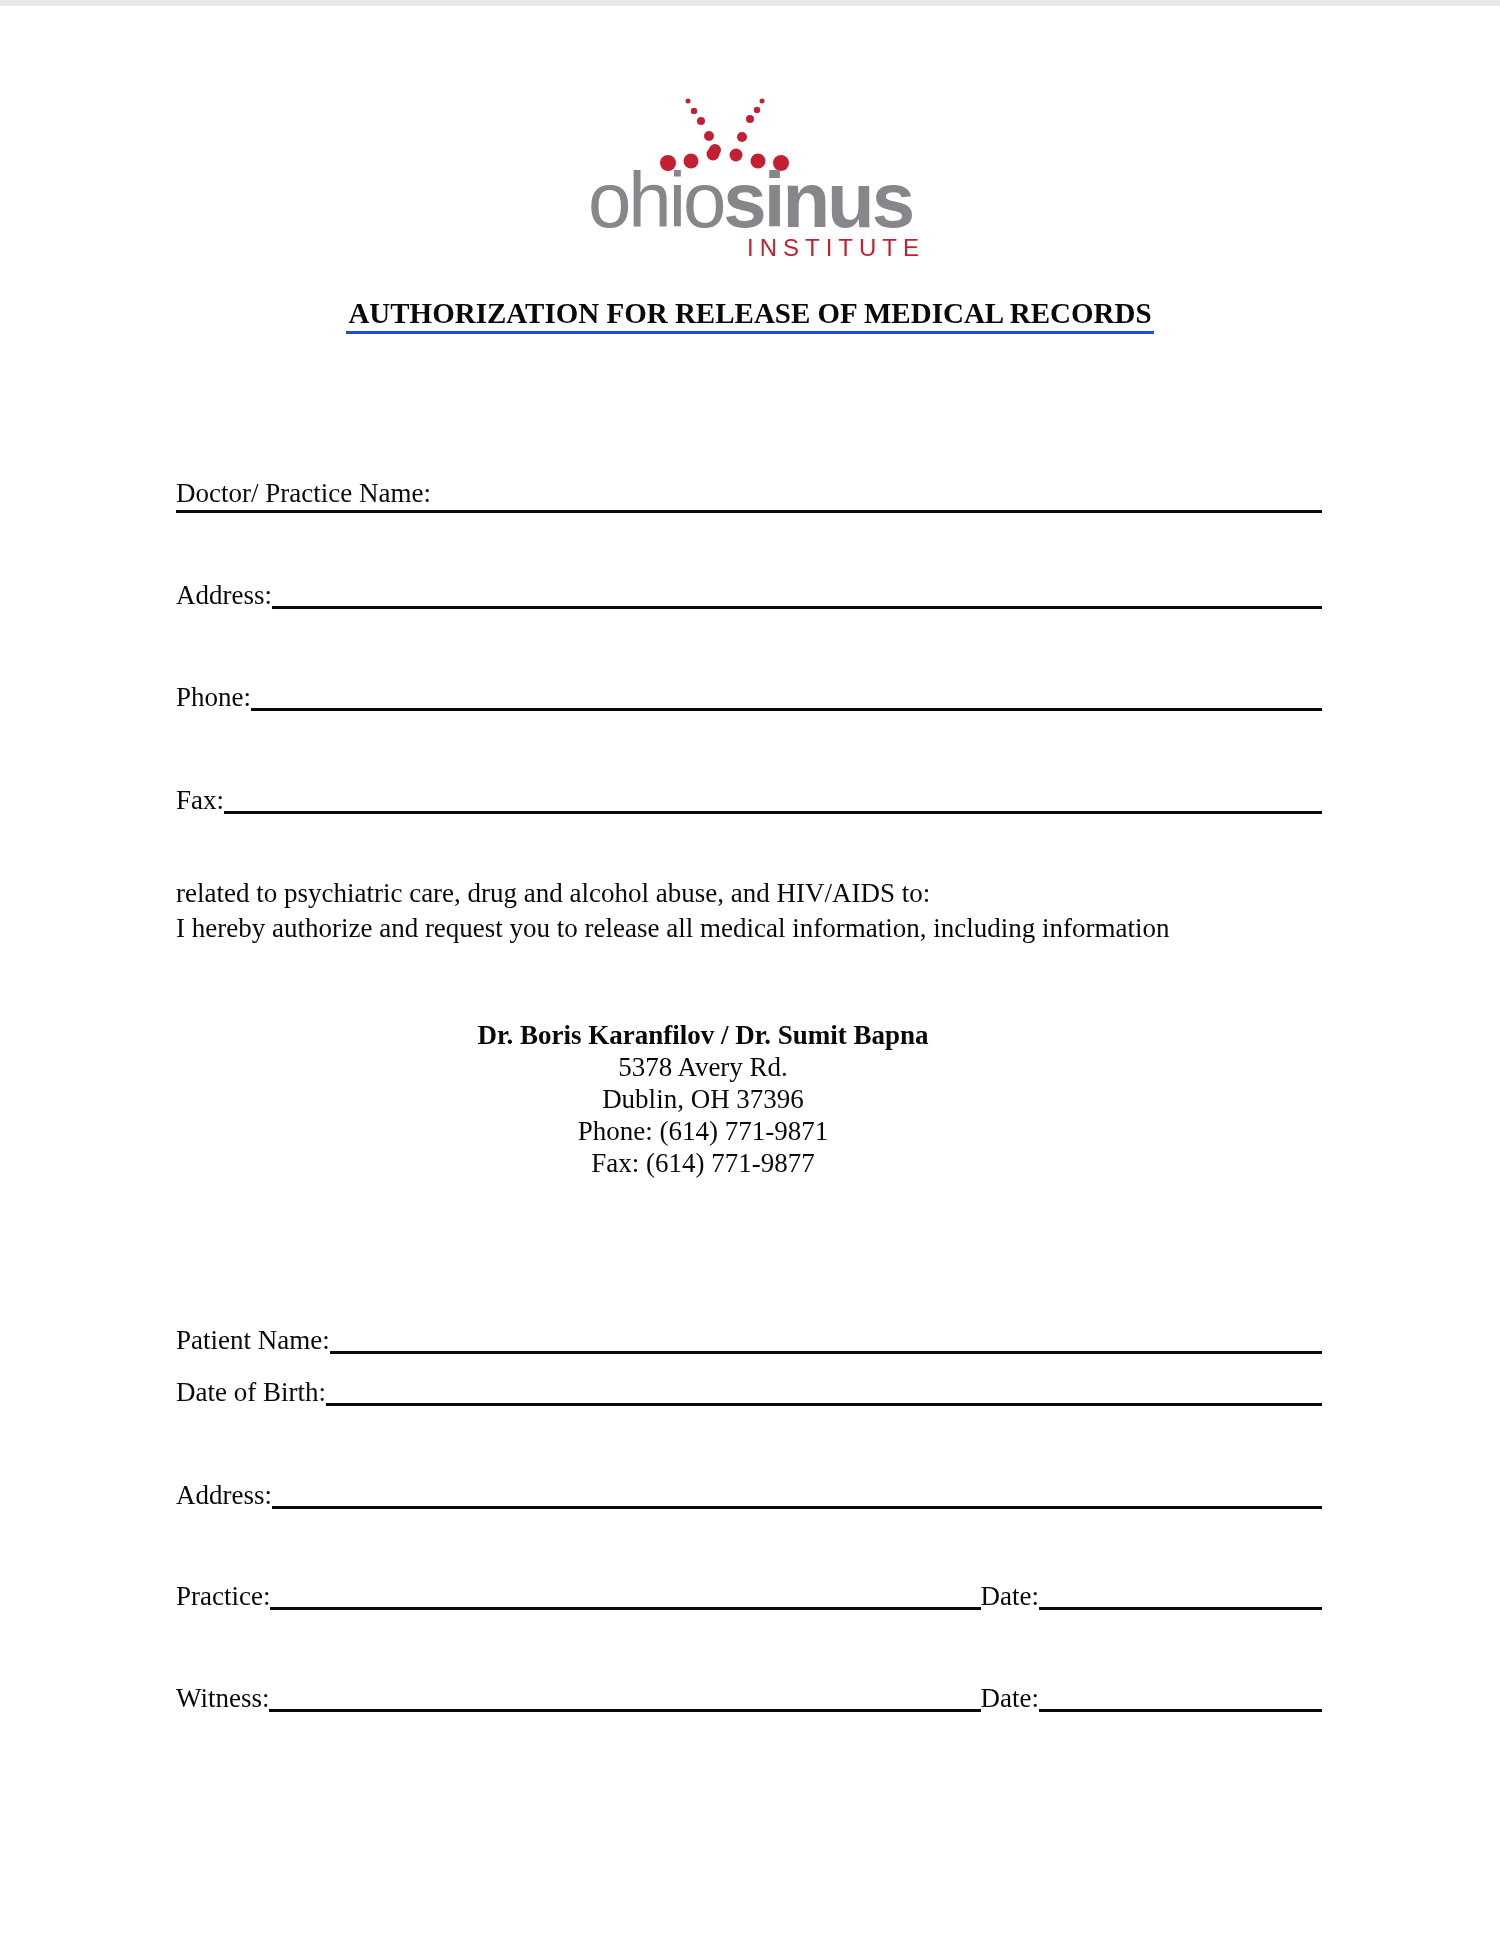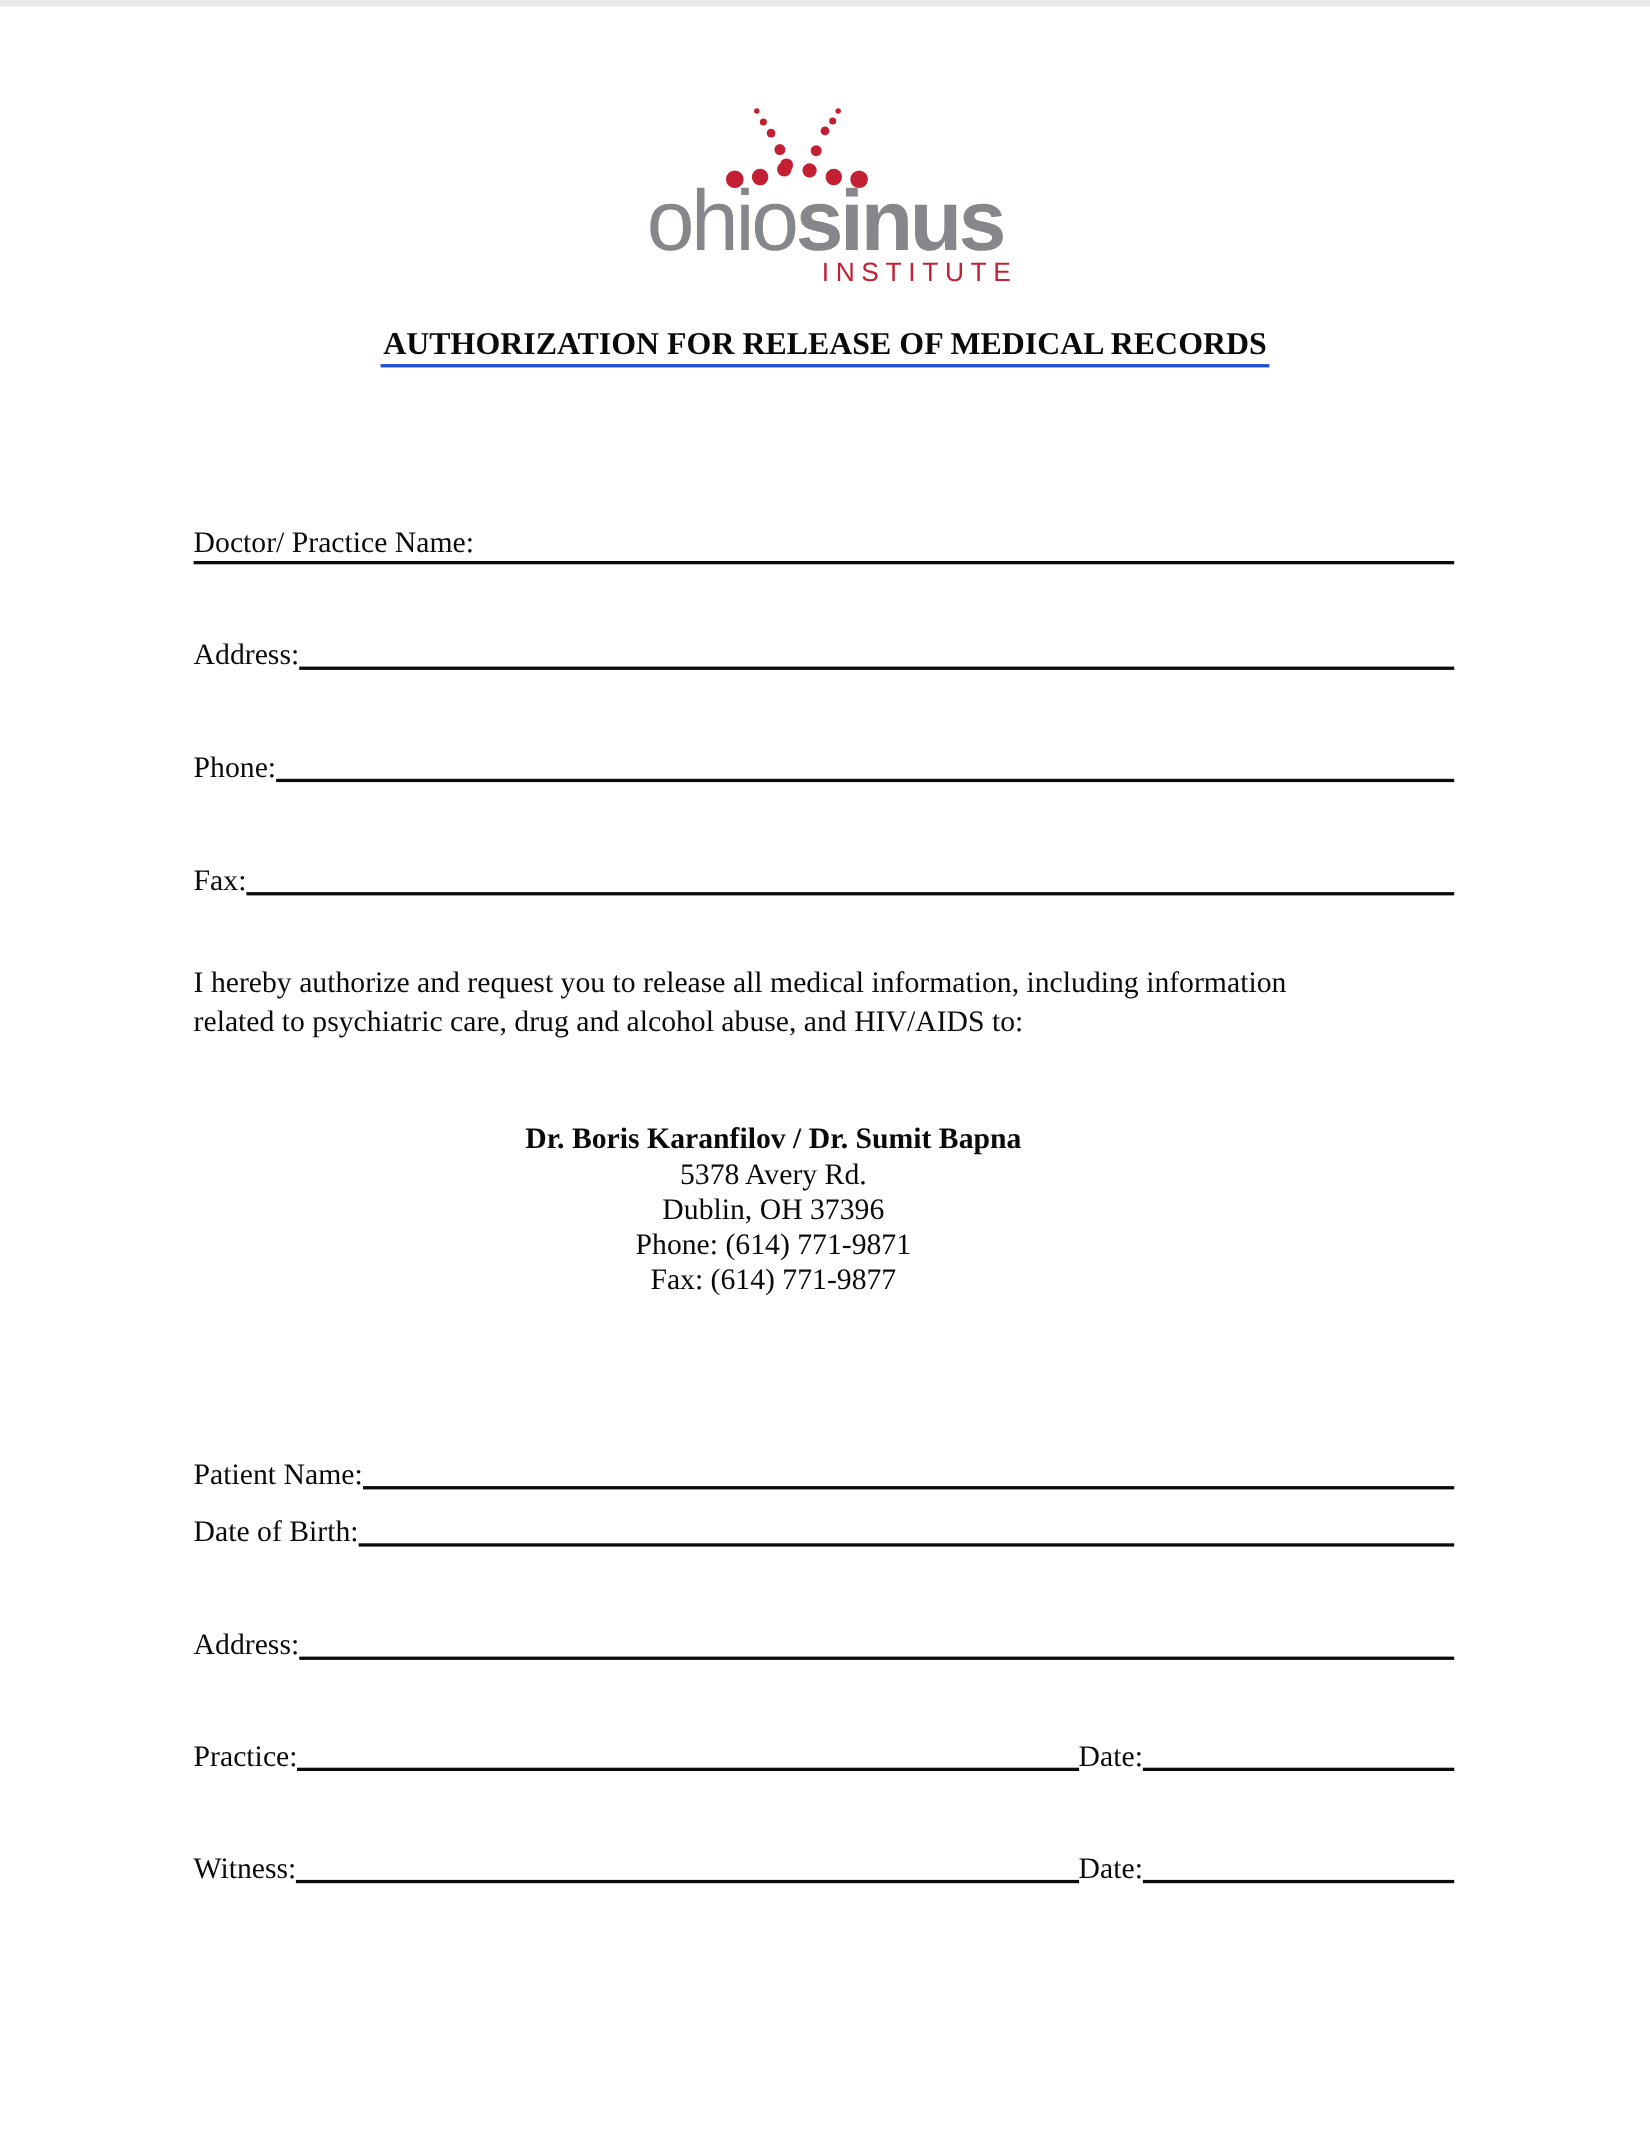--- a/index.html
+++ b/index.html
@@ -121,22 +121,22 @@
     <span class="label">Fax:</span>
     <span class="fill"></span>
   </div>
 
   <div class="row r-phone">
     <span class="label">Phone:</span>
     <span class="fill"></span>
   </div>
 
   <div class="para">
+    <span>related to psychiatric care, drug and alcohol abuse, and HIV/AIDS to:</span>
     <span>I hereby authorize and request you to release all medical information, including information</span>
-    <span>related to psychiatric care, drug and alcohol abuse, and HIV/AIDS to:</span>
   </div>
 
   <div class="recipient">
     <div class="bold">Dr. Boris Karanfilov / Dr. Sumit Bapna</div>
     <div>5378 Avery Rd.</div>
     <div>Dublin, OH 37396</div>
     <div>Phone: (614) 771-9871</div>
     <div>Fax: (614) 771-9877</div>
   </div>
 

